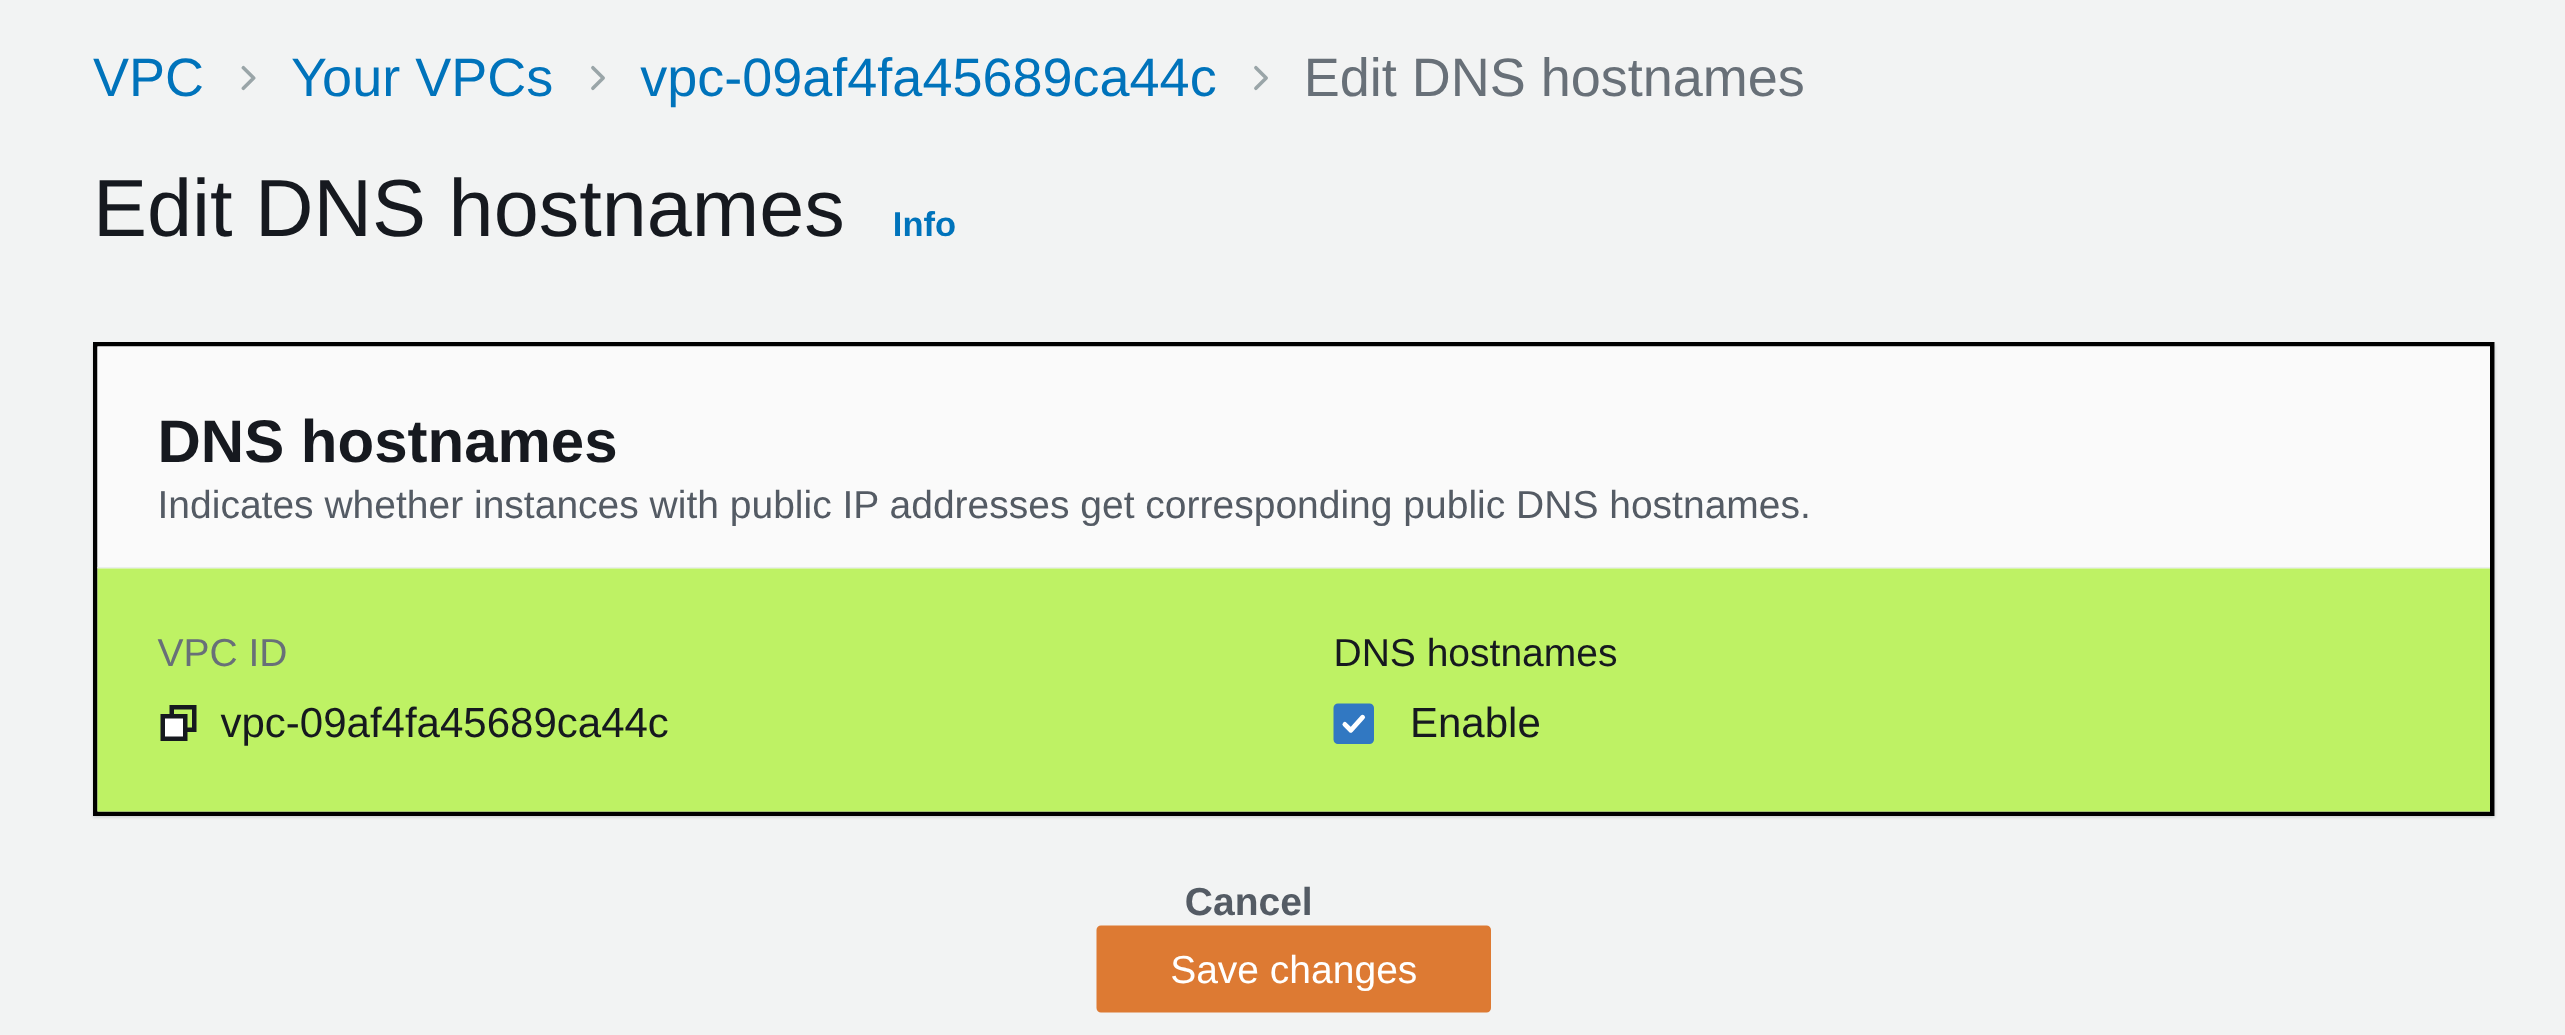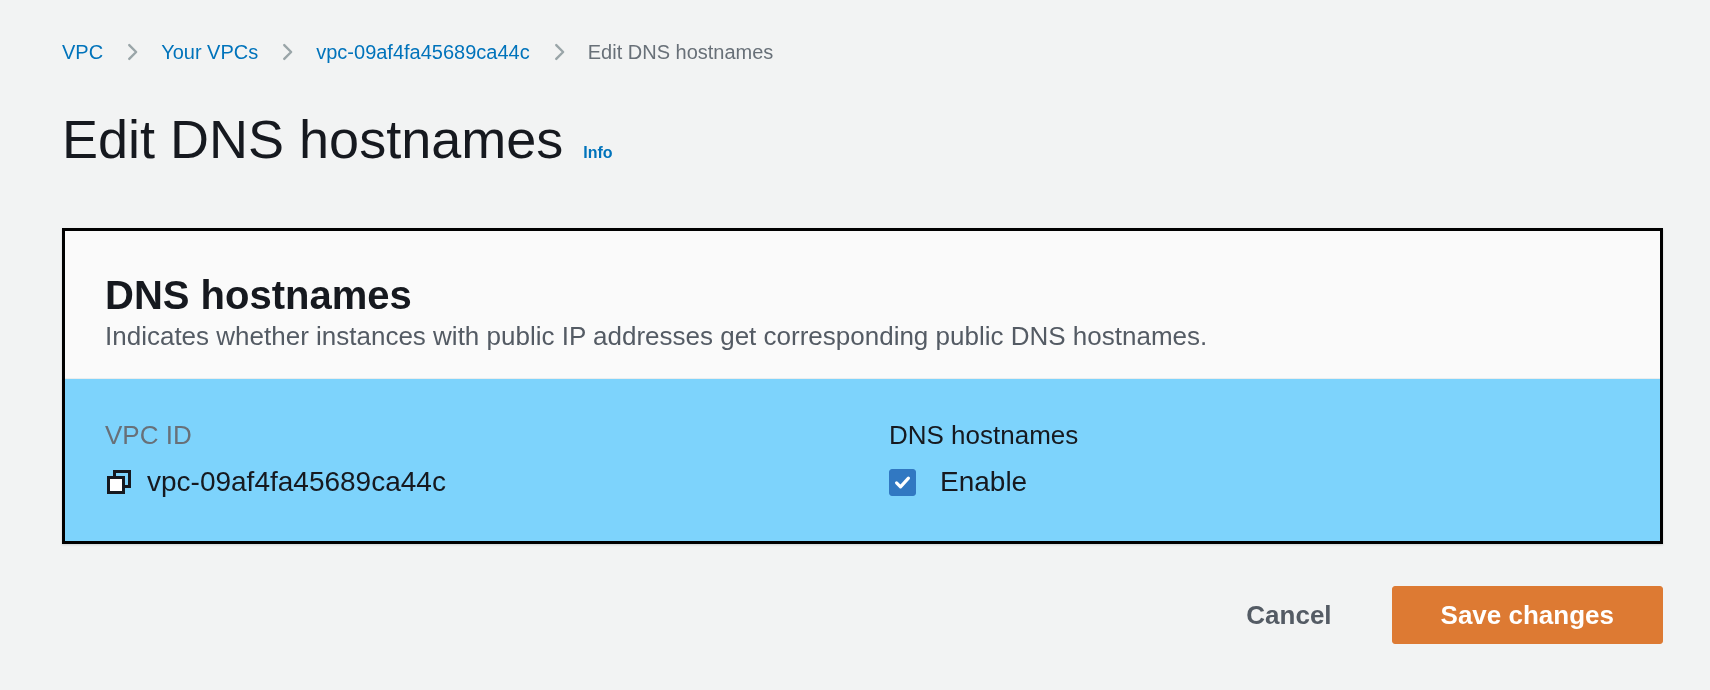--- a/index.html
+++ b/index.html
@@ -6,48 +6,48 @@
   html, body {
     width: 1710px; height: 690px;
     background: #f2f3f3;
     font-family: "Liberation Sans", "DejaVu Sans", sans-serif;
     color: #16191f;
     overflow: hidden;
   }
   .page { padding: 36px 47px 0 62px; }
 
   
-  .breadcrumb { display: flex; align-items: center; font-size: 20px; line-height: 32px; }
+  .breadcrumb { display: flex; align-items: center; font-size: 36px; line-height: 32px; }
   .breadcrumb a { text-decoration: none; color: #0073bb; cursor: pointer; }
   .breadcrumb .crumb-current { color: #687078; }
   .crumb-sep { display: inline-flex; align-items: center; margin: 0 18px; }
   .crumb-sep svg { display: block; }
 
   
   .title-row { display: flex; align-items: baseline; margin-top: 40px; }
   .page-title { font-size: 54px; font-weight: 400; line-height: 62px; color: #16191f; }
-  .info-link { font-size: 16px; font-weight: 700; color: #0073bb; text-decoration: none; margin-left: 20px; cursor: pointer; }
+  .info-link { font-size: 23px; font-weight: 700; color: #0073bb; text-decoration: none; margin-left: 32px; cursor: pointer; }
 
   
   .card {
     margin-top: 58px;
     background: #ffffff;
     border: 3px solid #000000;
     box-shadow: 0 1px 2px 0 rgba(0,28,36,0.15);
   }
   .card-header {
     background: #fafafa;
     padding: 40px 40px 25px 40px;
     border-bottom: 1px solid #eaeded;
   }
   .card-title { font-size: 40px; font-weight: 700; line-height: 48px; color: #16191f; }
   .card-desc { margin-top: 0; font-size: 26px; line-height: 34px; color: #545b64; }
 
   .card-body {
-    background: #7dd3fc;
+    background: #bef264;
     padding: 40px 40px 42px 40px;
     display: grid;
     grid-template-columns: 784px 1fr;
   }
   .field-label { font-size: 26px; line-height: 32px; color: #687078; }
   .field-label.dark { color: #16191f; }
   .value-row { display: flex; align-items: center; margin-top: 14px; height: 34px; }
   .copy-btn { background: none; border: none; padding: 0; margin-right: 14px; display: inline-flex; cursor: pointer; }
   .field-value { font-size: 28px; color: #16191f; }
 
@@ -61,35 +61,36 @@
     cursor: pointer;
   }
   .checkbox-label { font-size: 28px; color: #16191f; margin-left: 24px; }
 
   
   .footer-actions {
     margin-top: 42px;
     display: flex;
     justify-content: flex-end;
     align-items: center;
+    flex-direction: column;
   }
   .btn-link {
     background: none; border: none;
     font-family: inherit;
     font-size: 26px; font-weight: 700; color: #545b64;
     cursor: pointer;
     padding: 0;
     margin-right: 60px;
   }
   .btn-primary {
     background: #dd7a33;
     border: 1px solid #dd7a33;
     border-radius: 3px;
     font-family: inherit;
-    font-size: 26px; font-weight: 700; color: #ffffff;
+    font-size: 26px; font-weight: 400; color: #ffffff;
     height: 58px;
     padding: 0 48px;
     cursor: pointer;
   }
 </style>
 </head>
 <body>
 
 <div class="page">
 

